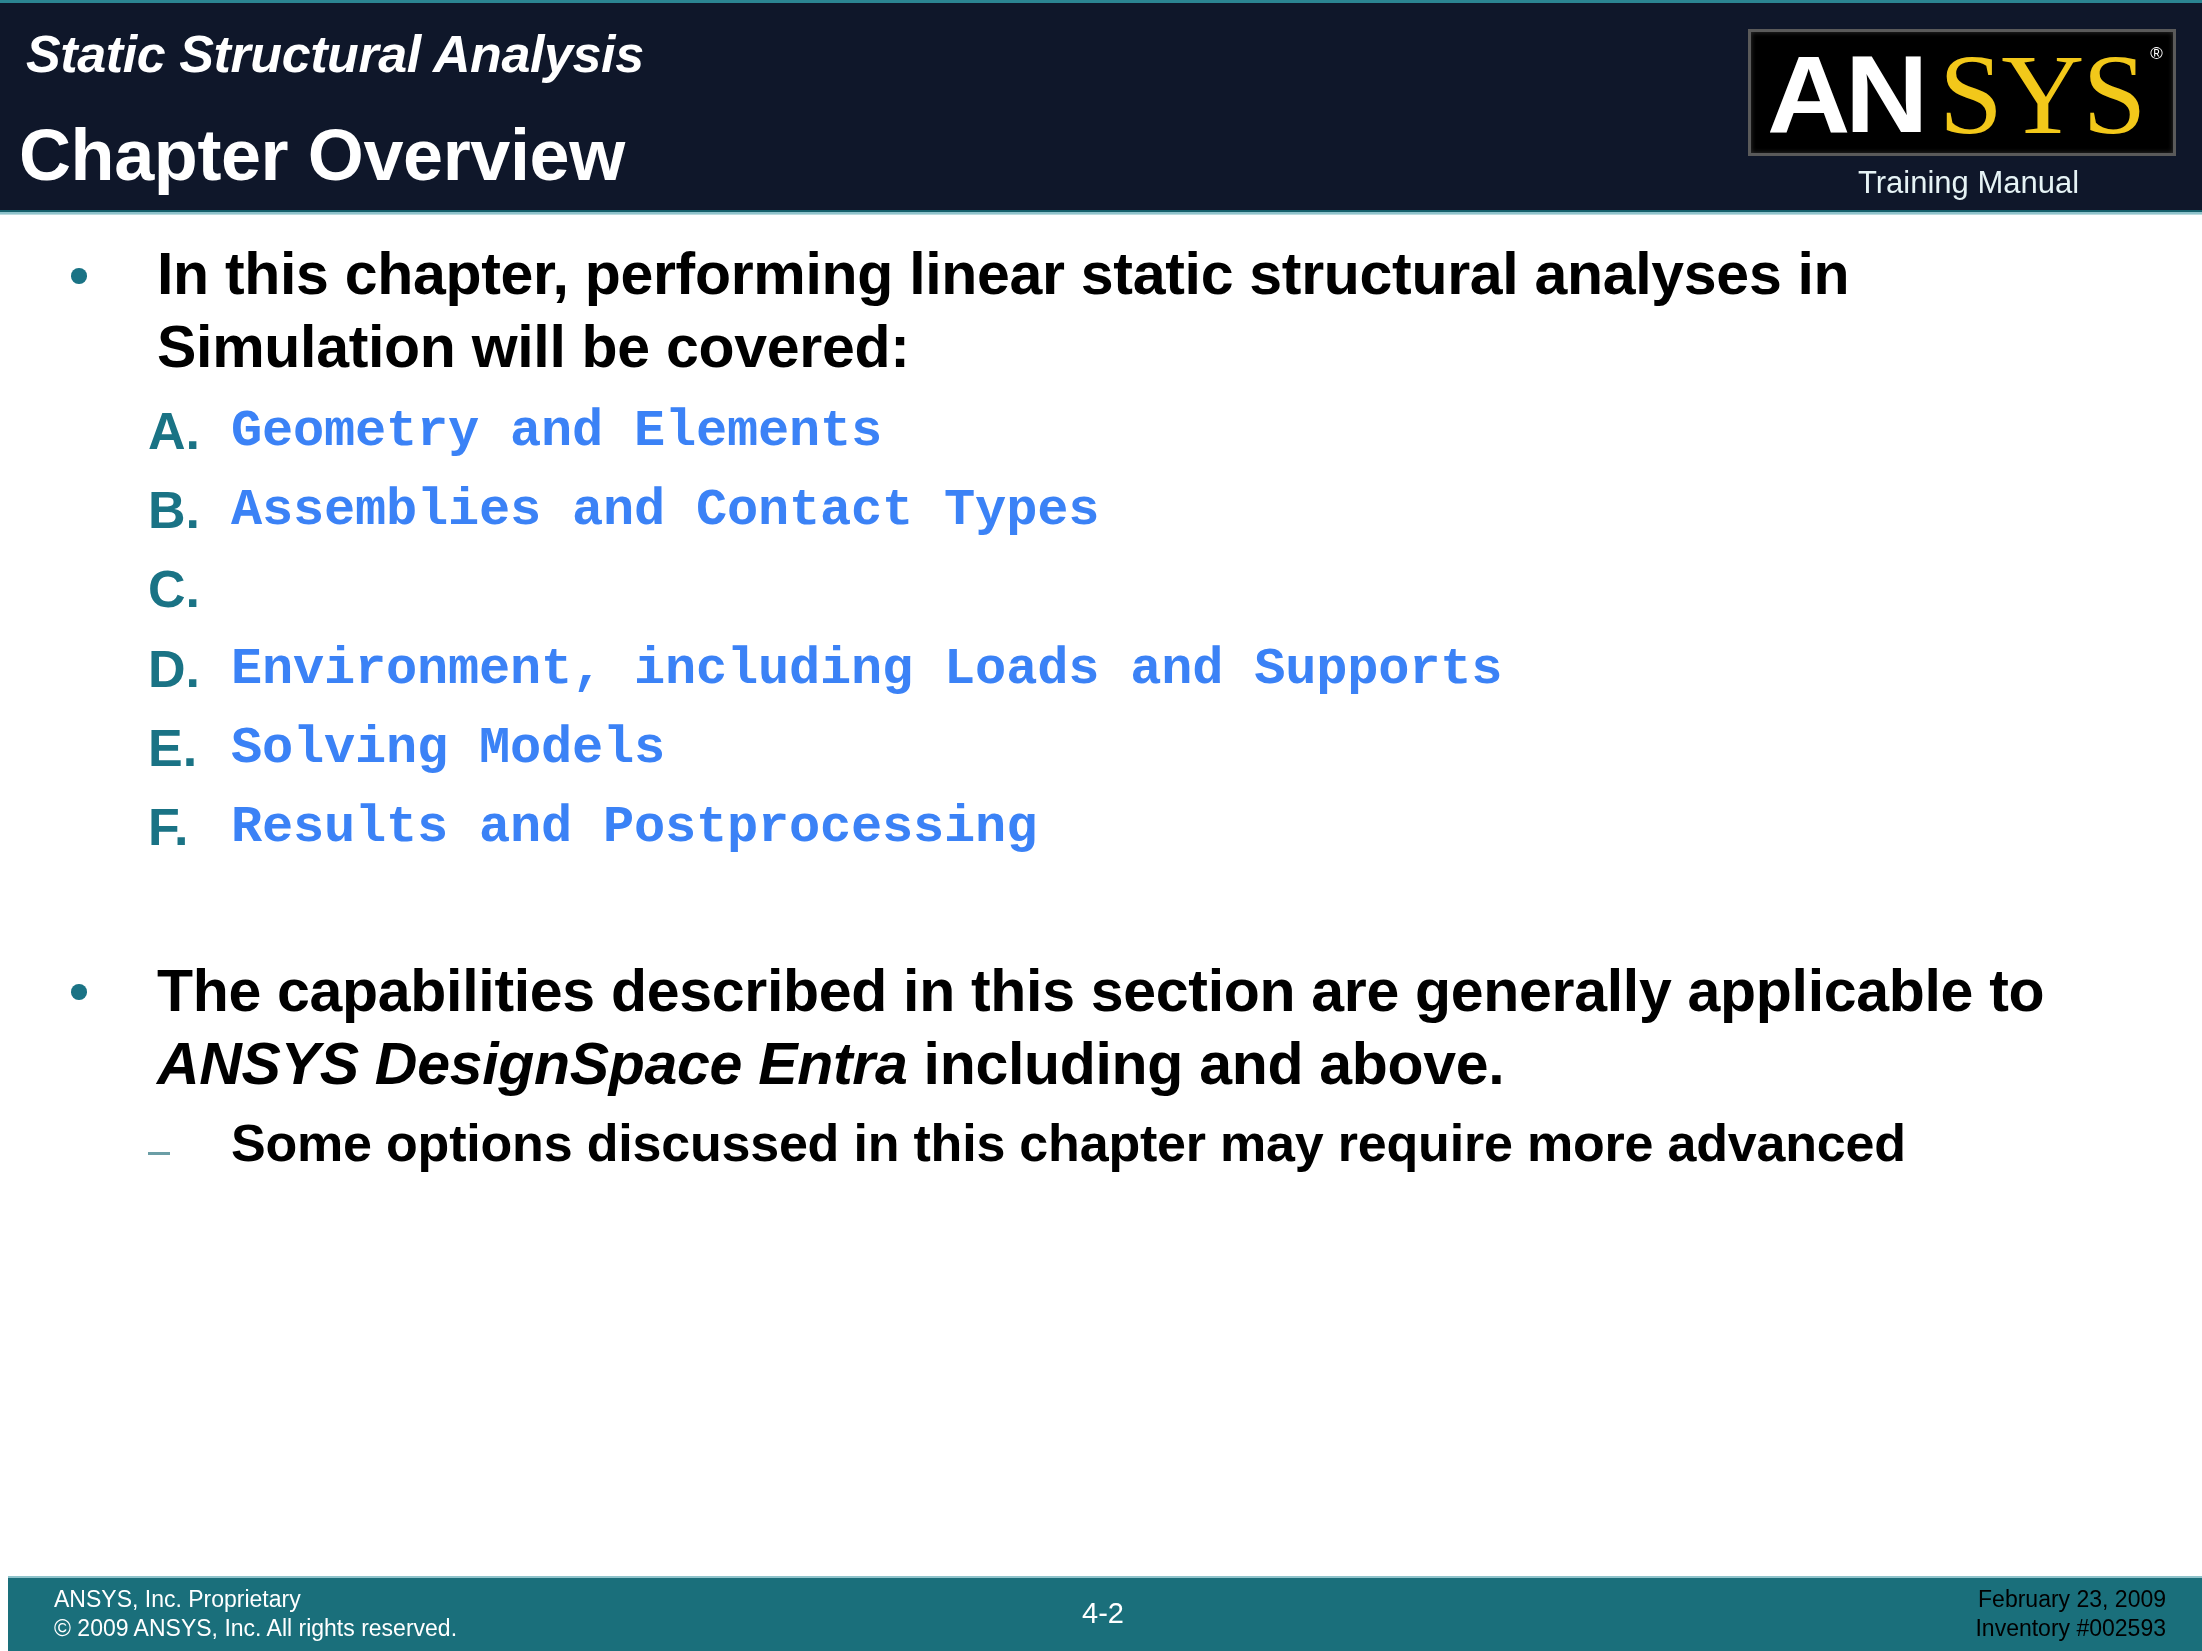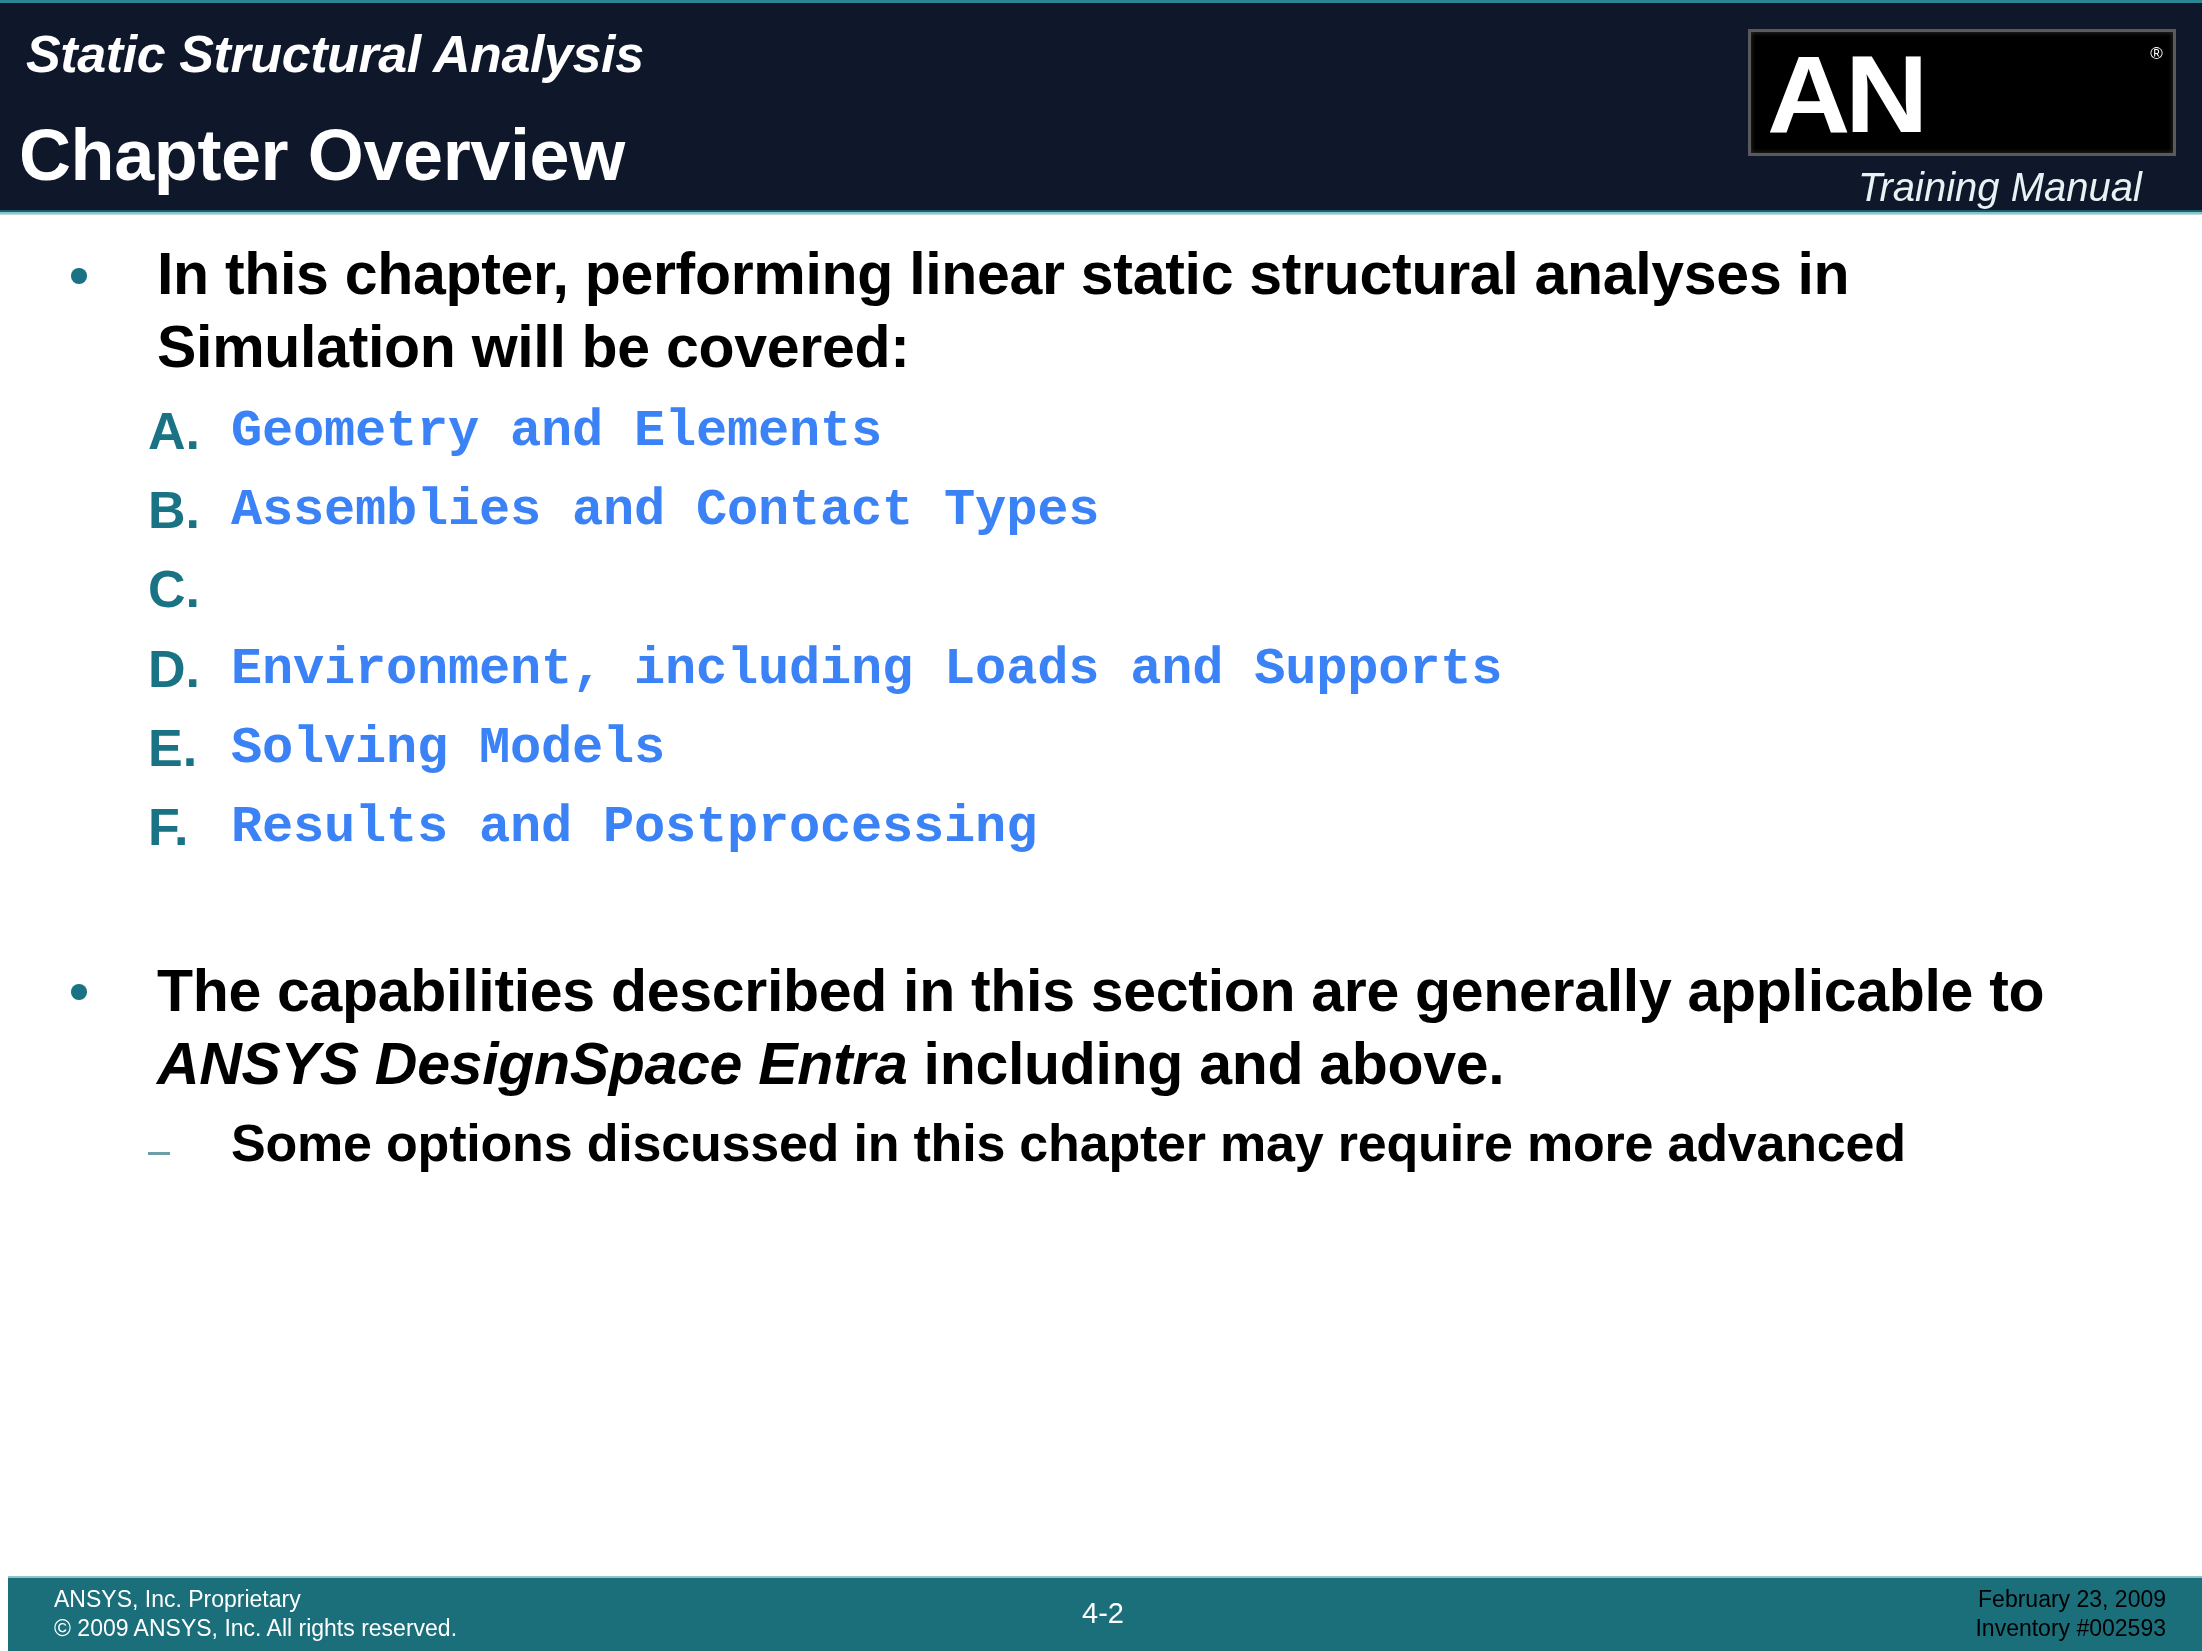--- a/index.html
+++ b/index.html
@@ -93,22 +93,21 @@
       right: 10.3px;
       top: 12px;
       font-size: 17px;
       color: #ffffff;
       font-family: "Liberation Sans", sans-serif;
     }
     .training-manual {
       position: absolute;
       left: 1858px;
       top: 165px;
-      font-size: 40px;
-      font-style: italic;
+      font-size: 31px;
       color: #e6f3f5;
       white-space: nowrap;
     }
     
     .content {
       position: absolute;
       left: 0; top: 0;
       width: 2203px;
     }
     .bullet {
@@ -222,20 +221,21 @@
 
 <div class="slide">
 
   <div class="header">
     <div class="header-top-line"></div>
     <div class="subtitle">Static Structural Analysis</div>
     <div class="title">Chapter Overview</div>
 
     <div class="logo">
       <span class="logo-an">AN</span>
+      <span class="logo-sys">SYS</span>
       <span class="logo-reg">®</span>
     </div>
     <div class="training-manual">Training Manual</div>
   </div>
 
   <div class="content">
 
     <div class="bullet">
       <span class="bullet-dot" style="top:268px;"></span>
       <div class="bullet-text" style="top:238px;">

